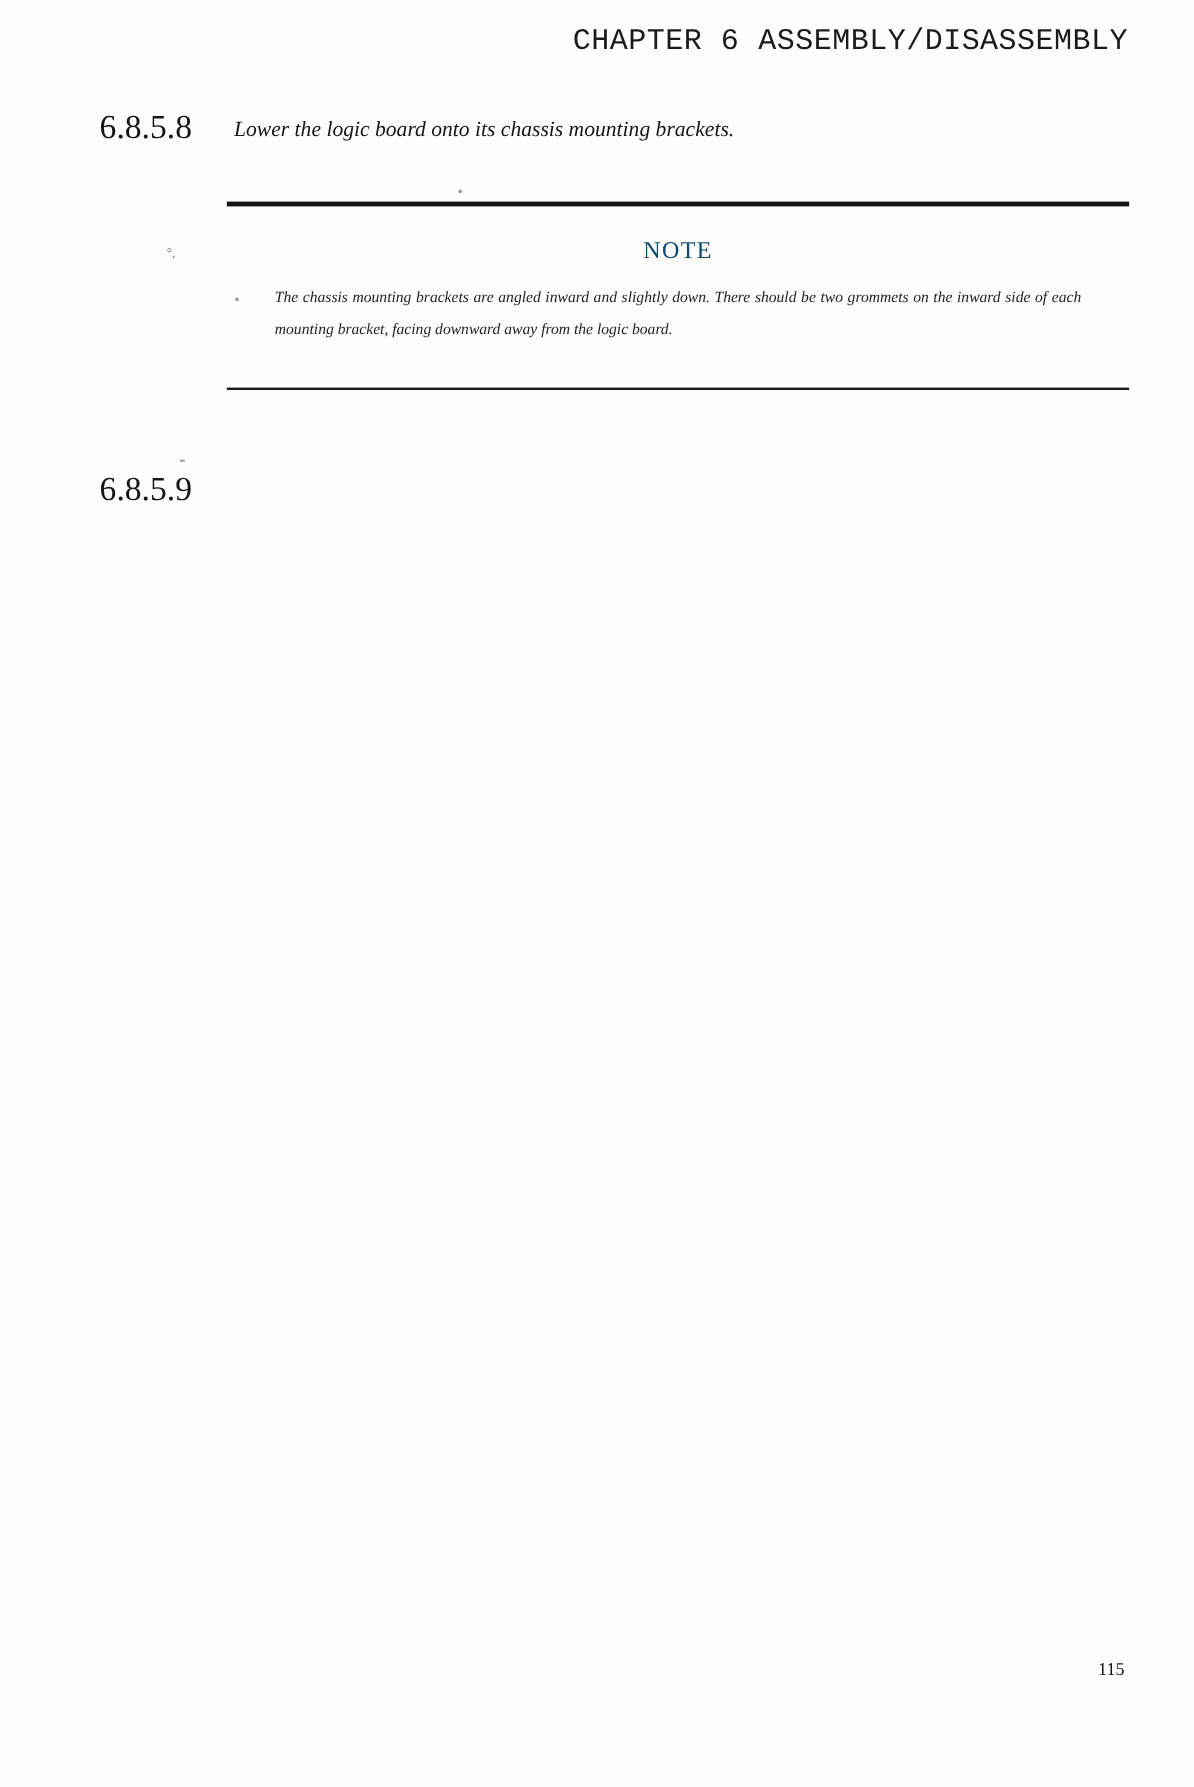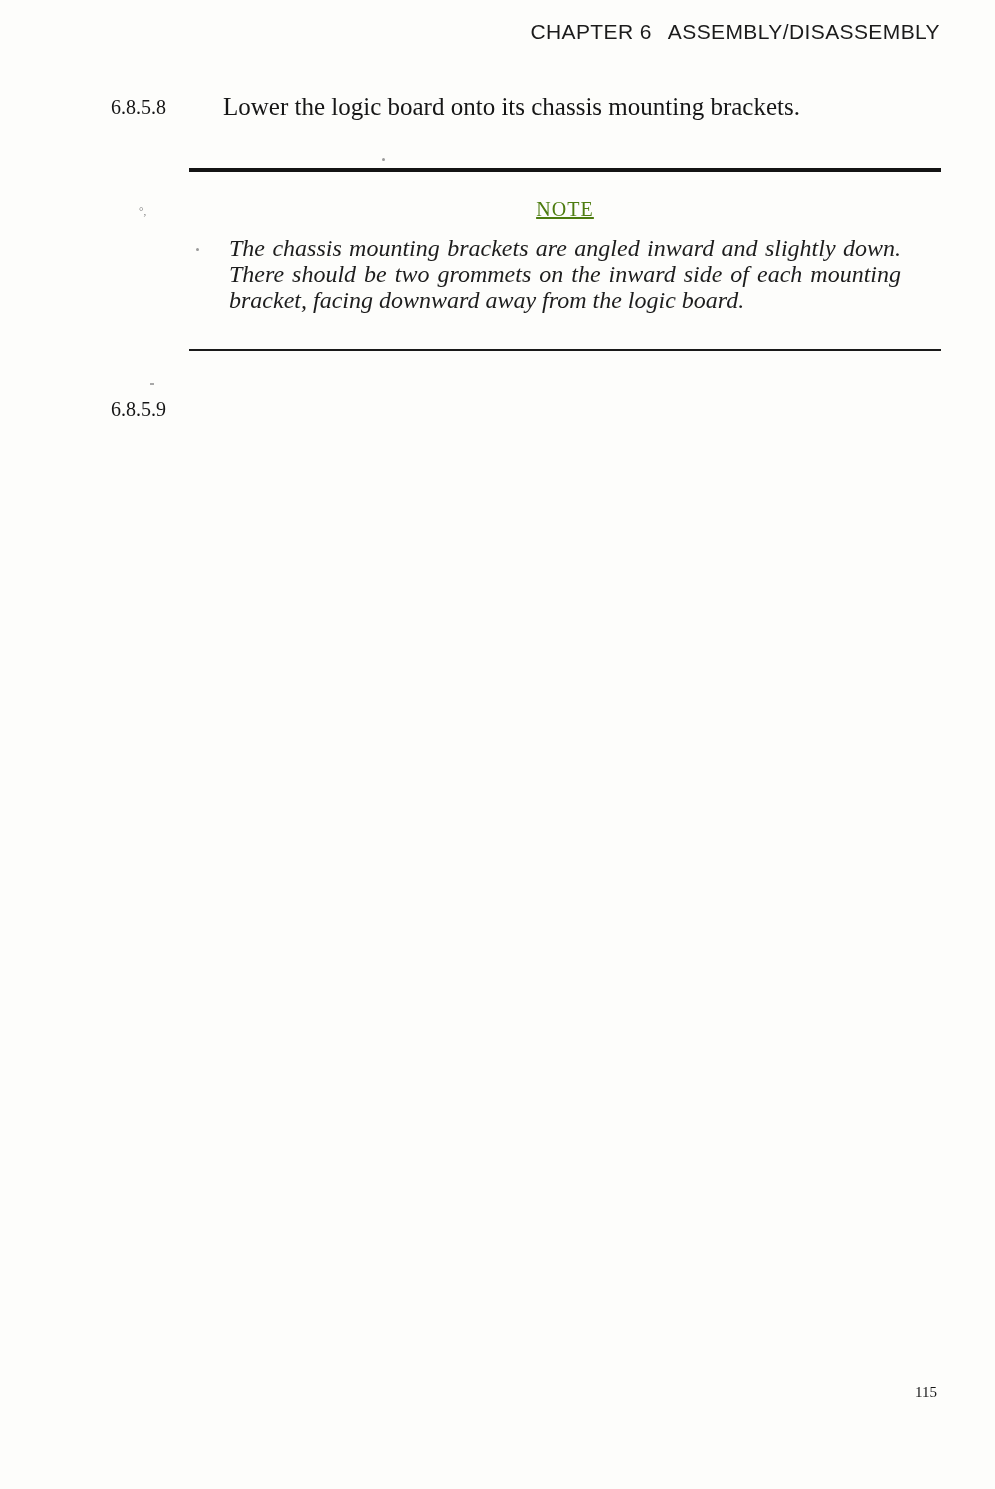--- a/index.html
+++ b/index.html
@@ -20,50 +20,50 @@
     position: absolute;
     inset: 0;
     background: #fdfdfb;
   }
 
   
   .running-head {
     position: absolute;
     top: 20px;
     right: 55px;
-    font-family: Liberation Sans, sans-serif;
-    font-size: 21px;
+    font-family: Liberation Mono, monospace;
+    font-size: 25px;
     letter-spacing: 0.4px;
     color: #1b1b1b;
     white-space: nowrap;
   }
   .running-head .chap {
     margin-right: 16px;
   }
 
   
   .step {
     position: absolute;
     display: flex;
     align-items: flex-start;
   }
   .step-num {
     width: 112px;
     flex: 0 0 112px;
-    font-size: 20px;
+    font-size: 28px;
     line-height: 30px;
     color: #161616;
     white-space: nowrap;
-    margin-left: 28px;
   }
   .step-text {
-    font-size: 25px;
+    font-size: 18px;
     line-height: 30px;
     text-align: justify;
     color: #161616;
+    font-style: italic;
   }
 
   #step-858 {
     top: 92px;
     left: 83px;
     width: 860px;
   }
   #step-858 .step-text {
     width: 748px;
   }
@@ -93,26 +93,25 @@
     height: 1.5px;
     background: #1a1a1a;
     width: 100%;
     margin-top: 0;
   }
   .note-title {
     text-align: center;
     font-size: 20px;
     letter-spacing: 1.1px;
     margin: 26px 0 14px 0;
-    color: #4d7c0f;
-    text-decoration: underline;
+    color: #0c4a6e;
   }
   .note-body {
     font-style: italic;
-    font-size: 24px;
+    font-size: 13px;
     line-height: 26px;
     text-align: justify;
     color: #1d1d1d;
     margin: 0 40px 0 40px;
     padding-bottom: 36px;
   }
 
   
   .speck {
     position: absolute;

